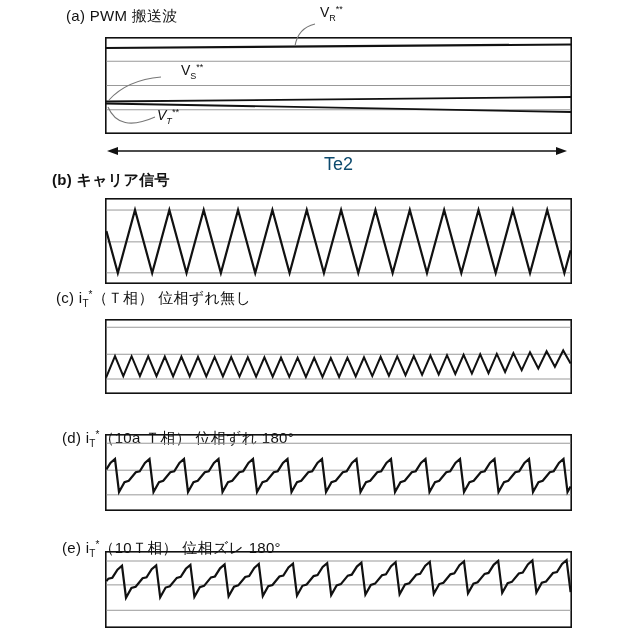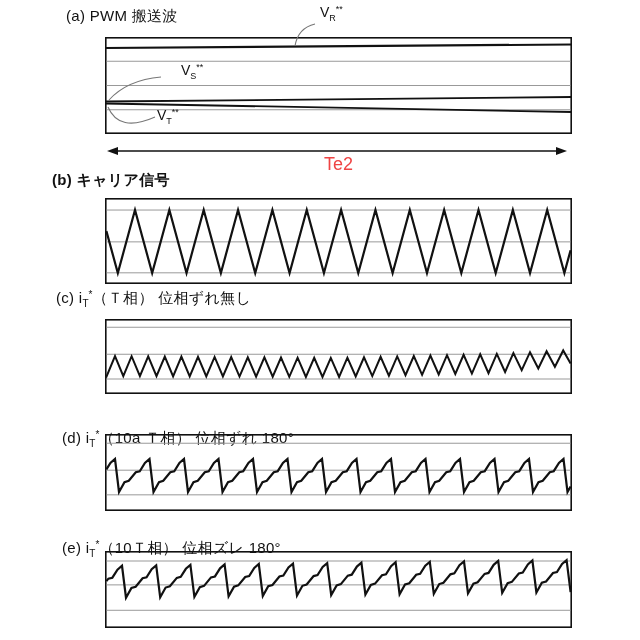--- a/index.html
+++ b/index.html
@@ -6,21 +6,21 @@
   body, body *{font-family:"Liberation Sans", sans-serif;}
   .canvas{position:relative;width:632px;height:640px;background:#ffffff;overflow:hidden;}
   .panel-title{position:absolute;font-size:15px;color:#111;white-space:nowrap;letter-spacing:0.3px;}
   .panel-title sub{font-size:10px;vertical-align:-4px;letter-spacing:0;}
   .panel-title sup{font-size:10px;vertical-align:5px;letter-spacing:0;}
   .sig-label{position:absolute;font-size:14px;color:#111;white-space:nowrap;}
   .sig-label sub{font-size:9px;vertical-align:-4px;}
   .sig-label sup{font-size:9px;vertical-align:5px;}
   .panel-svg,.measure-svg{position:absolute;display:block;}
   .te2-label{position:absolute;left:105px;top:154px;width:467px;text-align:center;
-             font-size:18px;color:#ef4444;}
+             font-size:18px;color:#0c4a6e;}
 </style>
 </head>
 <body>
 
 <div class="canvas">
   <div class="panel-title" style="left: 66px; top: 7px;">(a) PWM 搬送波</div>
   <div class="panel-title" style="left: 52px; top: 171px; font-weight: bold;">(b) キャリア信号</div>
   <div class="panel-title" style="left: 56px; top: 289px;">(c) i<sub>T</sub><sup>*</sup>（Ｔ相） 位相ずれ無し</div>
   <div class="panel-title" style="left: 62px; top: 401px; margin-top: 28px;">(d) i<sub>T</sub><sup>*</sup>（10a Ｔ相） 位相ずれ 180°</div>
   <div class="panel-title" style="left: 62px; top: 519px; margin-top: 20px;">(e) i<sub>T</sub><sup>*</sup>（10Ｔ相） 位相ズレ 180°</div>
@@ -69,15 +69,15 @@
   <svg class="measure-svg" id="measure-svg" width="480" height="22" viewBox="0 0 480 22" style="left: 100px; top: 142px;">
       <line x1="15" y1="9" x2="459" y2="9" stroke="#111111" stroke-width="1.3"></line>
       <polygon points="7,9 18,5 18,13" fill="#111111"></polygon>
       <polygon points="467,9 456,5 456,13" fill="#111111"></polygon>
     </svg>
   <div class="te2-label">Te2</div>
 
   <div id="labels-a">
       <div class="sig-label" style="left: 320px; top: 4px;">V<sub>R</sub><sup>**</sup></div>
       <div class="sig-label" style="left: 181px; top: 62px;">V<sub>S</sub><sup>**</sup></div>
-      <div class="sig-label" style="left: 157px; top: 107px;">V<sub>T</sub><sup>**</sup></div>
+      <div class="sig-label" style="left: 157px; top: 107px; font-style: italic;">V<sub>T</sub><sup>**</sup></div>
     </div>
 </div>
 
 </body></html>

